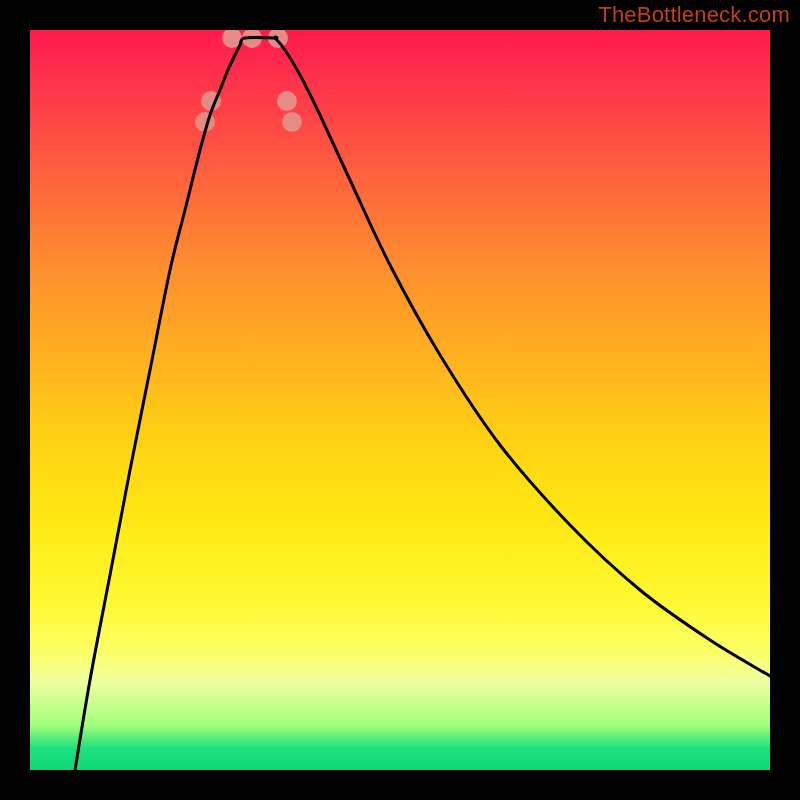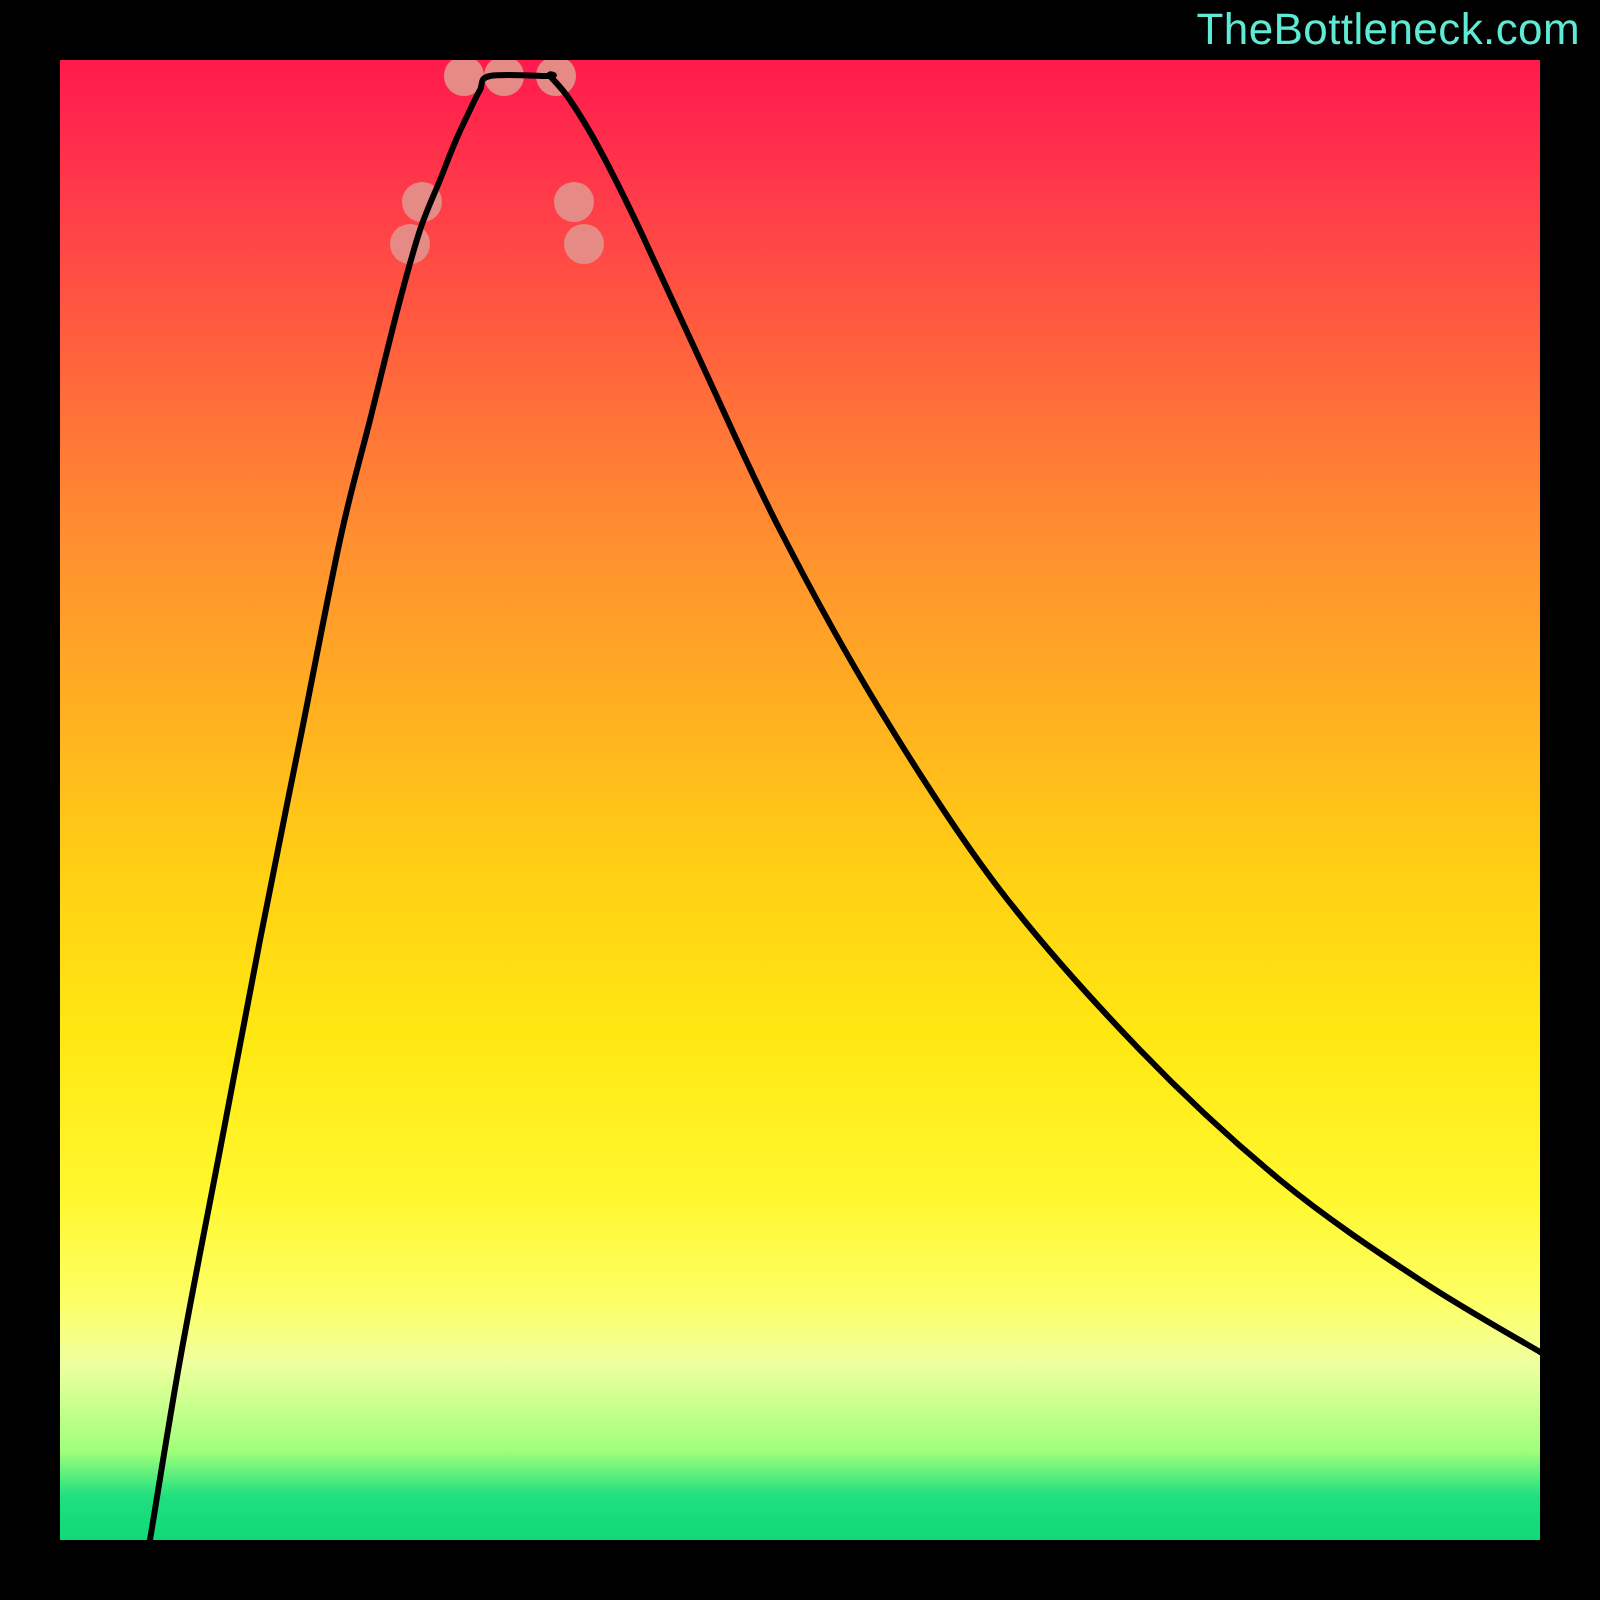--- a/index.html
+++ b/index.html
@@ -56,21 +56,21 @@
     width: 740px;
     height: 740px;
   }
   .attribution {
     position: absolute;
     top: 2px;
     right: 10px;
     font-family: Arial, Helvetica, sans-serif;
     font-size: 22px;
     font-weight: 400;
-    color: #5eead4;
+    color: #c2410c;
     letter-spacing: 0.2px;
   }
 </style>
 </head>
 <body>
 
 <div class="frame">
   <div class="attribution">TheBottleneck.com</div>
   <div class="plot-area">
     <div class="gradient"></div>

